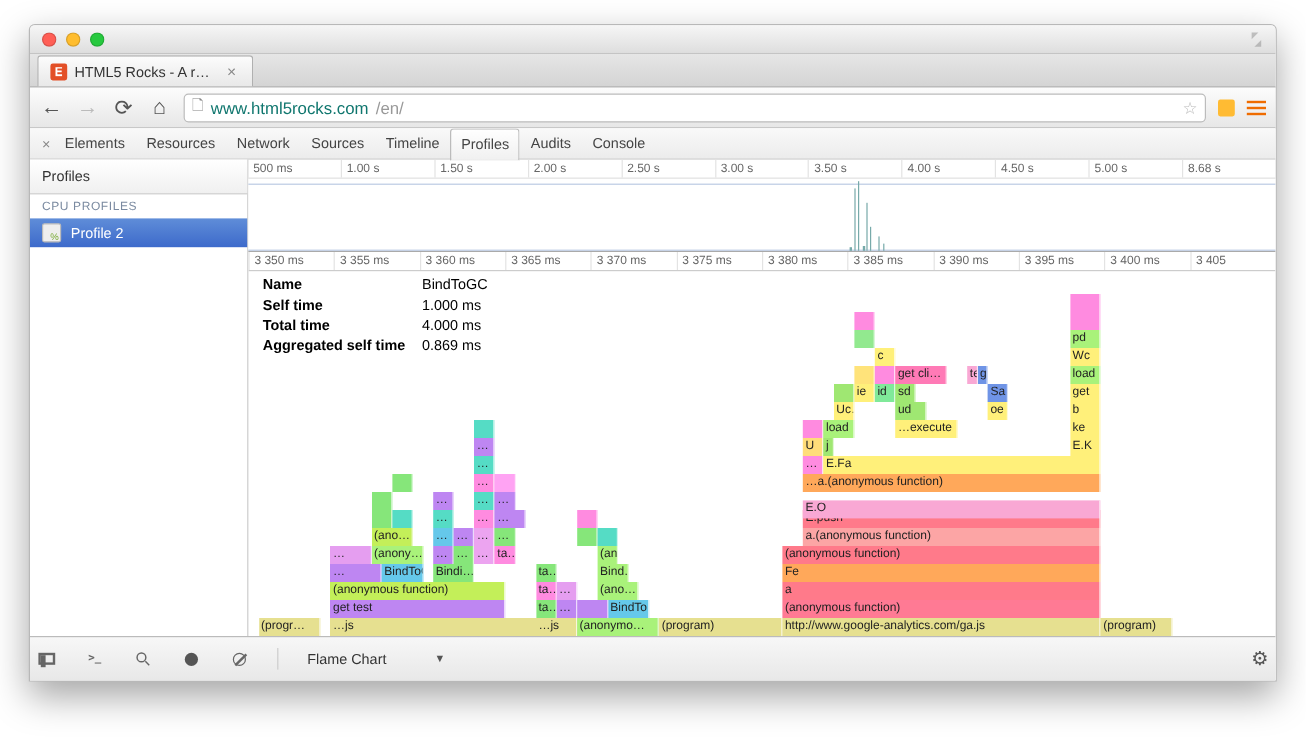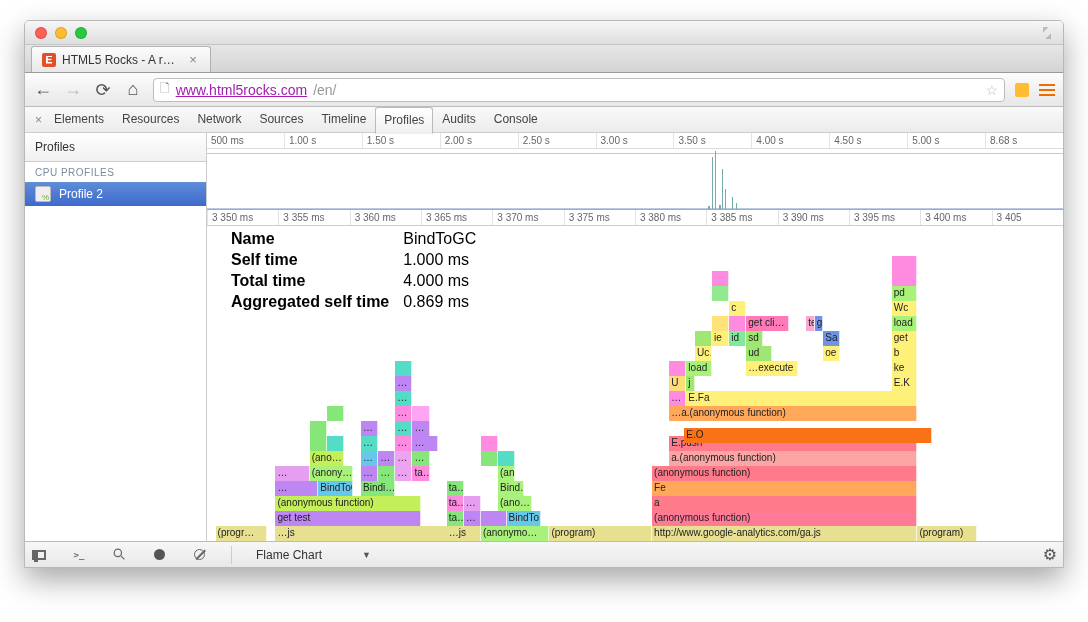--- a/index.html
+++ b/index.html
@@ -19,21 +19,21 @@
 .tab { display: flex; align-items: center; height: 26px; padding: 0 10px; background: linear-gradient(#fcfcfc,#e8e8e8); border: 1px solid #b0b0b0; border-bottom: none; border-radius: 3px 3px 0 0; font-size: 12px; max-width: 180px; gap: 6px; }
 .tab-fav { width: 14px; height: 14px; background: #e34f26; border-radius: 2px; position: relative; display: flex; align-items: center; justify-content: center; }
 .tab-fav::after { content: ""; display: block; width: 6px; height: 8px; background: #fff; clip-path: polygon(0 0,100% 0,100% 20%,30% 20%,30% 40%,90% 40%,90% 60%,30% 60%,30% 80%,100% 80%,100% 100%,0 100%); }
 .tab-title { white-space: nowrap; overflow: hidden; text-overflow: ellipsis; flex: 1; color: #333; }
 .tab-close { font-size: 13px; color: #888; width: 14px; text-align: center; }
 
 .toolbar { height: 34px; background: linear-gradient(#fcfcfc,#e7e7e7); border-bottom: 1px solid #bcbcbc; display: flex; align-items: center; padding: 0 8px; gap: 10px; }
 .nav-btn { color: #555; font-size: 18px; width: 20px; text-align: center; }
 .nav-btn.disabled { color: #bbb; }
 .urlbar { flex: 1; height: 24px; border: 1px solid #bcbcbc; border-radius: 4px; background: #fff; display: flex; align-items: center; padding: 0 6px; font-size: 14px; gap: 6px; }
-.url-host { color: #a21caf; text-decoration: underline; }
+.url-host { color: #0f766e; }
 .url-path { color: #999; }
 .star { color: #bbb; font-size: 14px; margin-left: auto; }
 .legolike { width: 14px; height: 14px; background: #ffbb33; border-radius: 2px; }
 .menu-icon { width: 16px; display: flex; flex-direction: column; gap: 3px; }
 .menu-icon span { height: 2px; background: #ef6c00; display: block; }
 
 .devtools { flex: 1; display: flex; flex-direction: column; background: #fff; min-height: 0; }
 .dev-tabs { height: 26px; border-bottom: 1px solid #ccc; background: linear-gradient(#f9f9f9,#ececec); display: flex; align-items: center; padding-left: 4px; font-size: 12px; gap: 0; }
 .dev-close { width: 16px; text-align: center; color: #888; font-size: 12px; padding: 0 6px; }
 .dev-tab { padding: 5px 8px 6px; color: #444; border: 1px solid transparent; }
@@ -52,28 +52,28 @@
 .time-axis { height: 16px; display: flex; font-size: 10px; color: #666; border-bottom: 1px solid #ddd; }
 .time-axis div { flex: 1; border-left: 1px solid #e3e3e3; padding-left: 4px; line-height: 16px; white-space: nowrap; }
 .time-axis div:first-child { border-left: none; }
 .overview-chart { height: 60px; position: relative; background: #fff; }
 .spike { position: absolute; bottom: 0; width: 1px; background: #7aa; }
 .range-line { position: absolute; left: 0; right: 0; background: rgba(120,150,200,.5); height: 1px; }
 
 .flame-wrap { flex: 1; overflow: hidden; position: relative; }
 .ruler { height: 16px; display: flex; font-size: 10px; color: #666; border-bottom: 1px solid #ccc; }
 .ruler div { flex: 1; border-left: 1px solid #e3e3e3; padding-left: 4px; line-height: 16px; white-space: nowrap; }
-.tooltip { position: absolute; top: 18px; left: 22px; background: #fff; font-size: 16px; z-index: 5; }
+.tooltip { position: absolute; top: 18px; left: 10px; background: #fff; font-size: 12px; z-index: 5; }
 .tooltip table td { padding: 0 12px 1px 0; white-space: nowrap; }
 .tooltip td:first-child { font-weight: bold; }
 
 .flame { position: absolute; left: 0; right: 0; bottom: 0; height: calc(100% - 16px); }
 .bar { position: absolute; height: 15px; font-size: 10px; padding: 1px 2px 0; overflow: hidden; white-space: nowrap; color: #222; border-right:1px solid rgba(255,255,255,.7); }
 
-.statusbar { height: 26px; border-top: 1px solid #bbb; background: linear-gradient(#f7f7f7,#e8e8e8); display: flex; align-items: center; padding: 0 6px; gap: 24px; font-size: 12px; }
+.statusbar { height: 37px; border-top: 1px solid #bbb; background: linear-gradient(#f7f7f7,#e8e8e8); display: flex; align-items: center; padding: 0 6px; gap: 24px; font-size: 12px; }
 .sb-btn { width: 16px; height: 16px; display: flex; align-items: center; justify-content: center; color: #666; }
 .sb-box { width: 14px; height: 10px; border: 2px solid #666; }
 .sb-box::before { content: ""; display: block; width: 4px; height: 10px; background: #666; }
 .sb-sep { width: 1px; height: 18px; background: #ccc; }
 .sb-select { display: flex; align-items: center; gap: 40px; font-size: 12px; color: #333; }
 .sb-select .arrow { font-size: 9px; color: #555; }
 .sb-gear { margin-left: auto; font-size: 16px; color: #555; }
 
 .prompt-icon::before{content:">_"; font-size:9px; font-family:monospace; font-weight:bold;}
 svg.magnify { width:13px; height:13px; }
@@ -253,21 +253,21 @@
               <div class="bar" style="left: 14%; width: 2%; bottom: 90px; background: rgb(85, 220, 197);"></div>
               <div class="bar" style="left: 18%; width: 2%; bottom: 90px; background: rgb(85, 220, 197);">…</div>
               <div class="bar" style="left: 22%; width: 2%; bottom: 90px; background: rgb(255, 139, 224);">…</div>
               <div class="bar" style="left: 24%; width: 3%; bottom: 90px; background: rgb(190, 134, 242);">…</div>
               <div class="bar" style="left: 32%; width: 2%; bottom: 90px; background: rgb(255, 139, 224);"></div>
               <div class="bar" style="left: 54%; width: 29%; bottom: 90px; background: rgb(255, 122, 138);">E.push</div>
               <div class="bar" style="left: 12%; width: 2%; bottom: 105px; background: rgb(134, 230, 122);"></div>
               <div class="bar" style="left: 18%; width: 2%; bottom: 105px; background: rgb(190, 134, 242);">…</div>
               <div class="bar" style="left: 22%; width: 2%; bottom: 105px; background: rgb(85, 220, 197);">…</div>
               <div class="bar" style="left: 24%; width: 2%; bottom: 105px; background: rgb(190, 134, 242);">…</div>
-              <div class="bar" style="left: 54%; width: 29%; bottom: 98px; background: #f97316; margin-left: 15px;">E.O</div>
+              <div class="bar" style="left: 54%; width: 29%; bottom: 98px; background: #f9a8d4;">E.O</div>
               <div class="bar" style="left: 14%; width: 2%; bottom: 120px; background: rgb(134, 230, 122);"></div>
               <div class="bar" style="left: 22%; width: 2%; bottom: 120px; background: rgb(255, 139, 224);">…</div>
               <div class="bar" style="left: 24%; width: 2%; bottom: 120px; background: rgb(255, 163, 243);"></div>
               <div class="bar" style="left: 54%; width: 29%; bottom: 120px; background: rgb(255, 168, 90);">…a.(anonymous function)</div>
               <div class="bar" style="left: 22%; width: 2%; bottom: 135px; background: rgb(85, 220, 197);">…</div>
               <div class="bar" style="left: 54%; width: 2%; bottom: 135px; background: rgb(255, 139, 224);">…</div>
               <div class="bar" style="left: 56%; width: 27%; bottom: 135px; background: rgb(255, 240, 122);">E.Fa</div>
               <div class="bar" style="left: 22%; width: 2%; bottom: 150px; background: rgb(190, 134, 242);">…</div>
               <div class="bar" style="left: 54%; width: 2%; bottom: 150px; background: rgb(255, 221, 122);">U</div>
               <div class="bar" style="left: 56%; width: 1%; bottom: 150px; background: rgb(159, 231, 114);">j</div>

